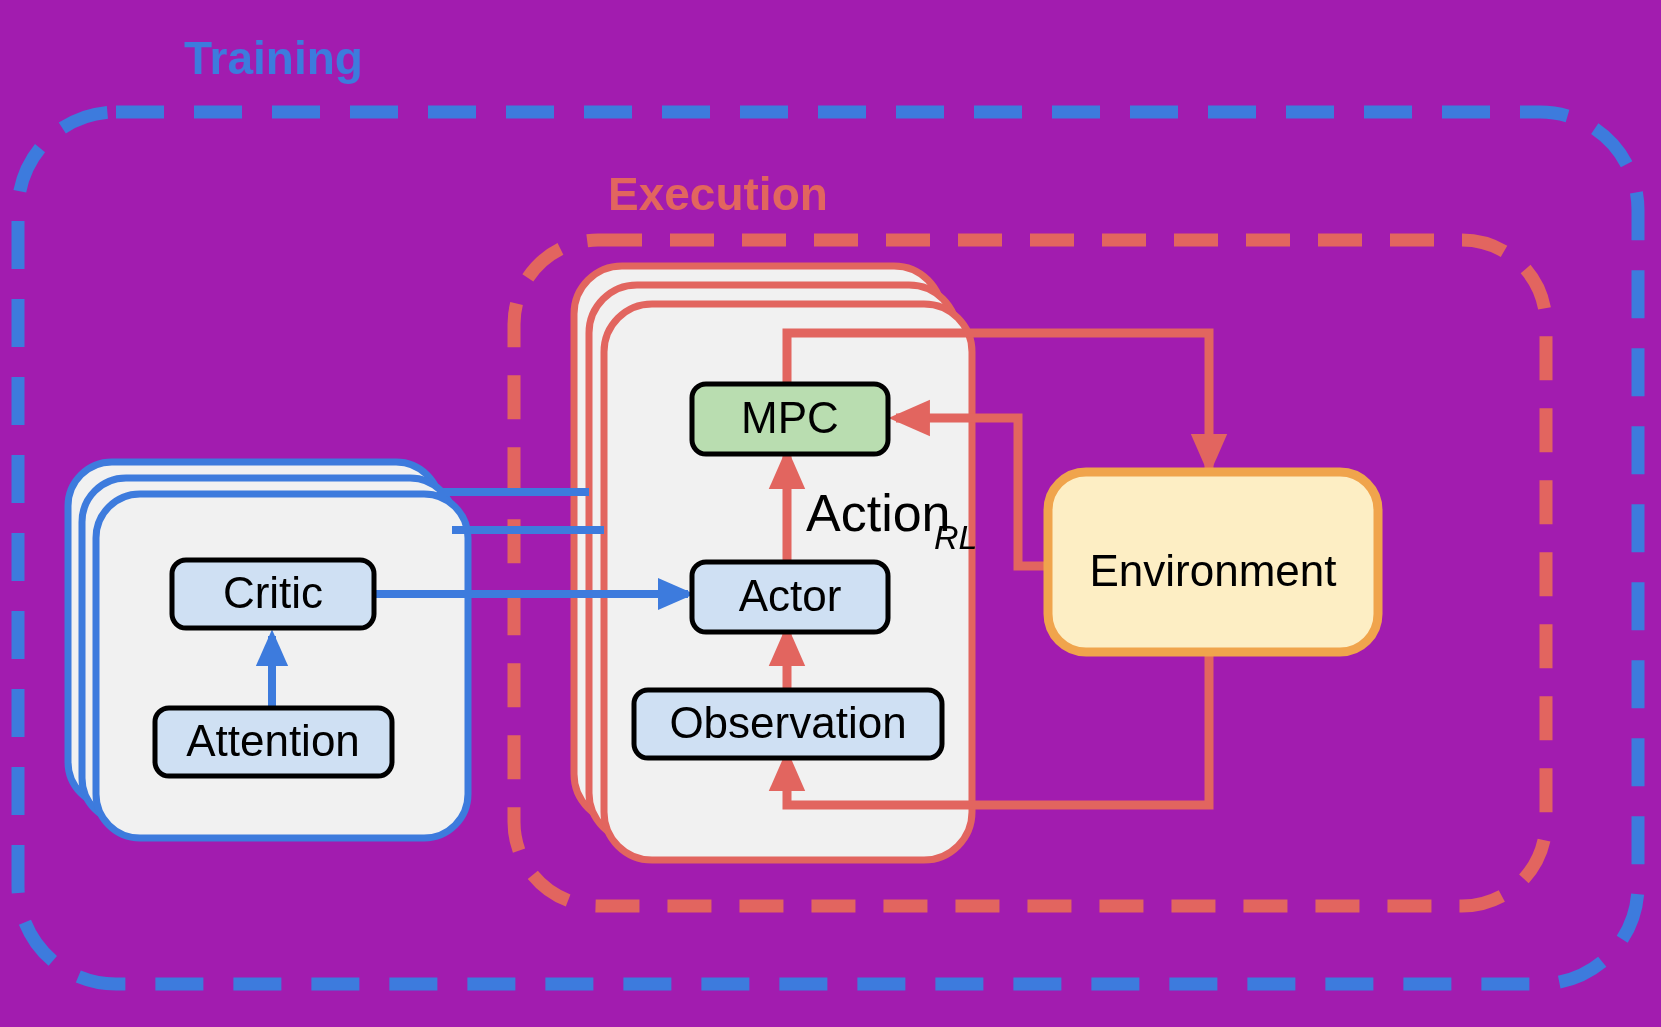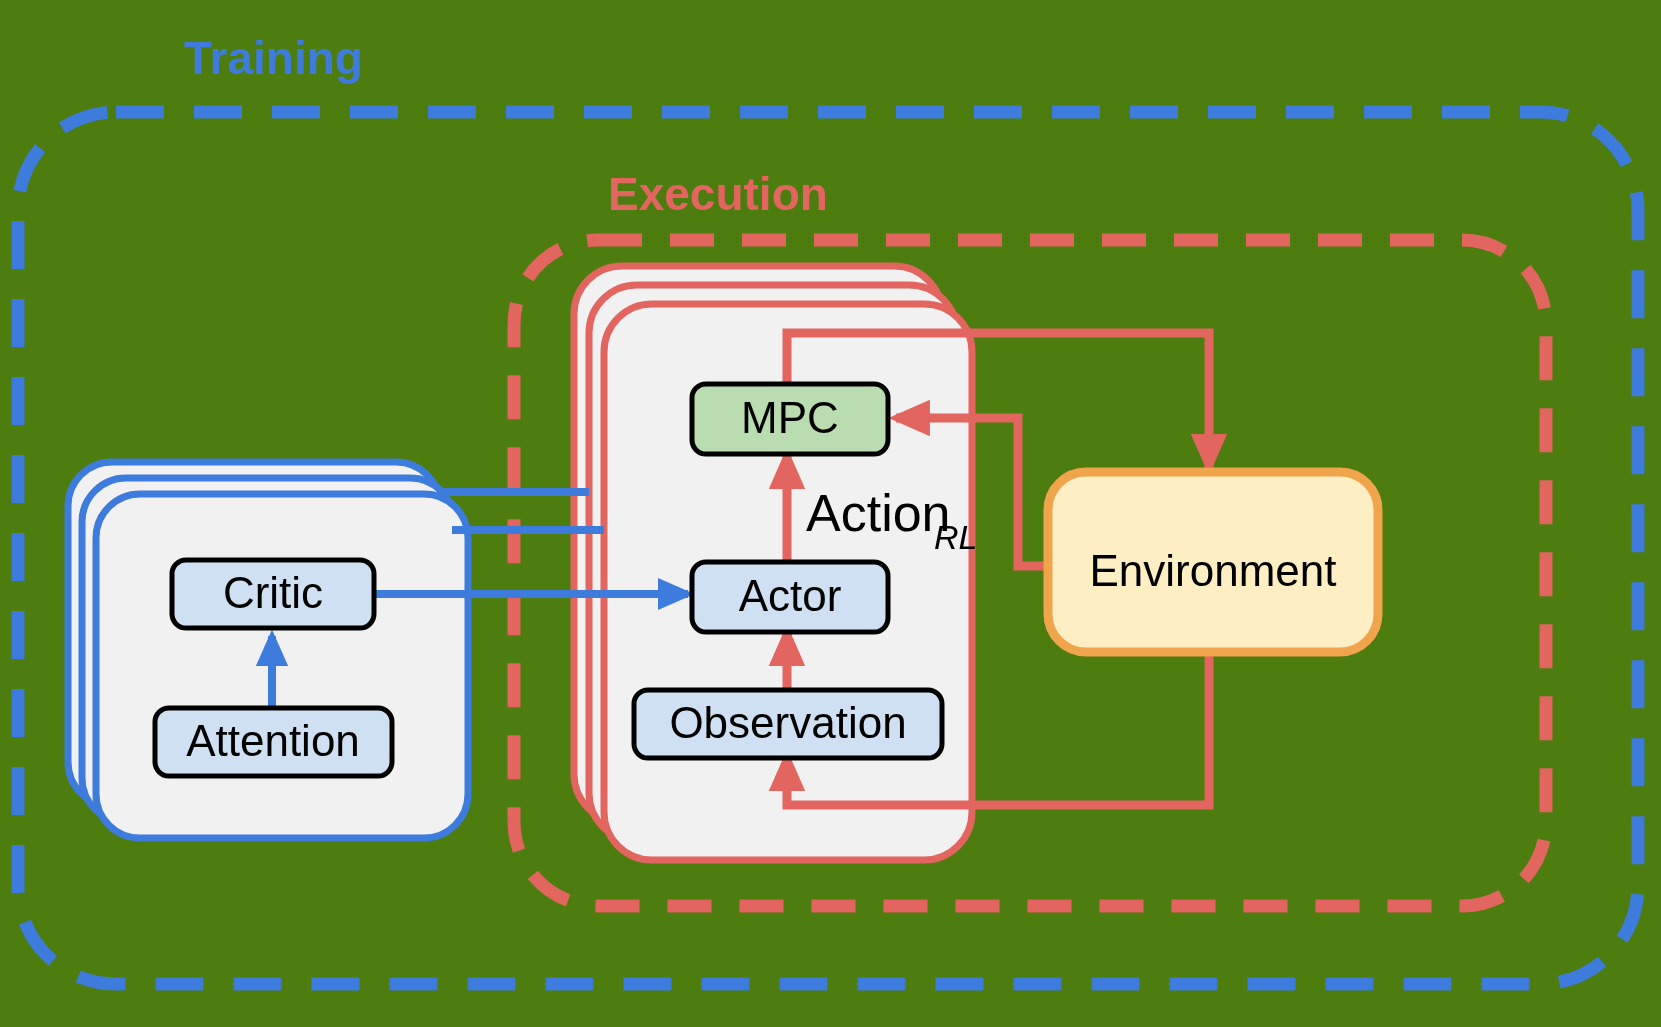--- a/index.html
+++ b/index.html
@@ -4,21 +4,21 @@
 <style>
   html, body {
     margin: 0;
     padding: 0;
     background: #000000;
   }
   #stage {
     position: relative;
     width: 1661px;
     height: 1027px;
-    background: #4d7c0f;
+    background: #a21caf;
     overflow: hidden;
     font-family: "Liberation Sans", sans-serif;
   }
   svg#diagram {
     position: absolute;
     left: 0;
     top: 0;
     width: 1661px;
     height: 1027px;
     display: block;

